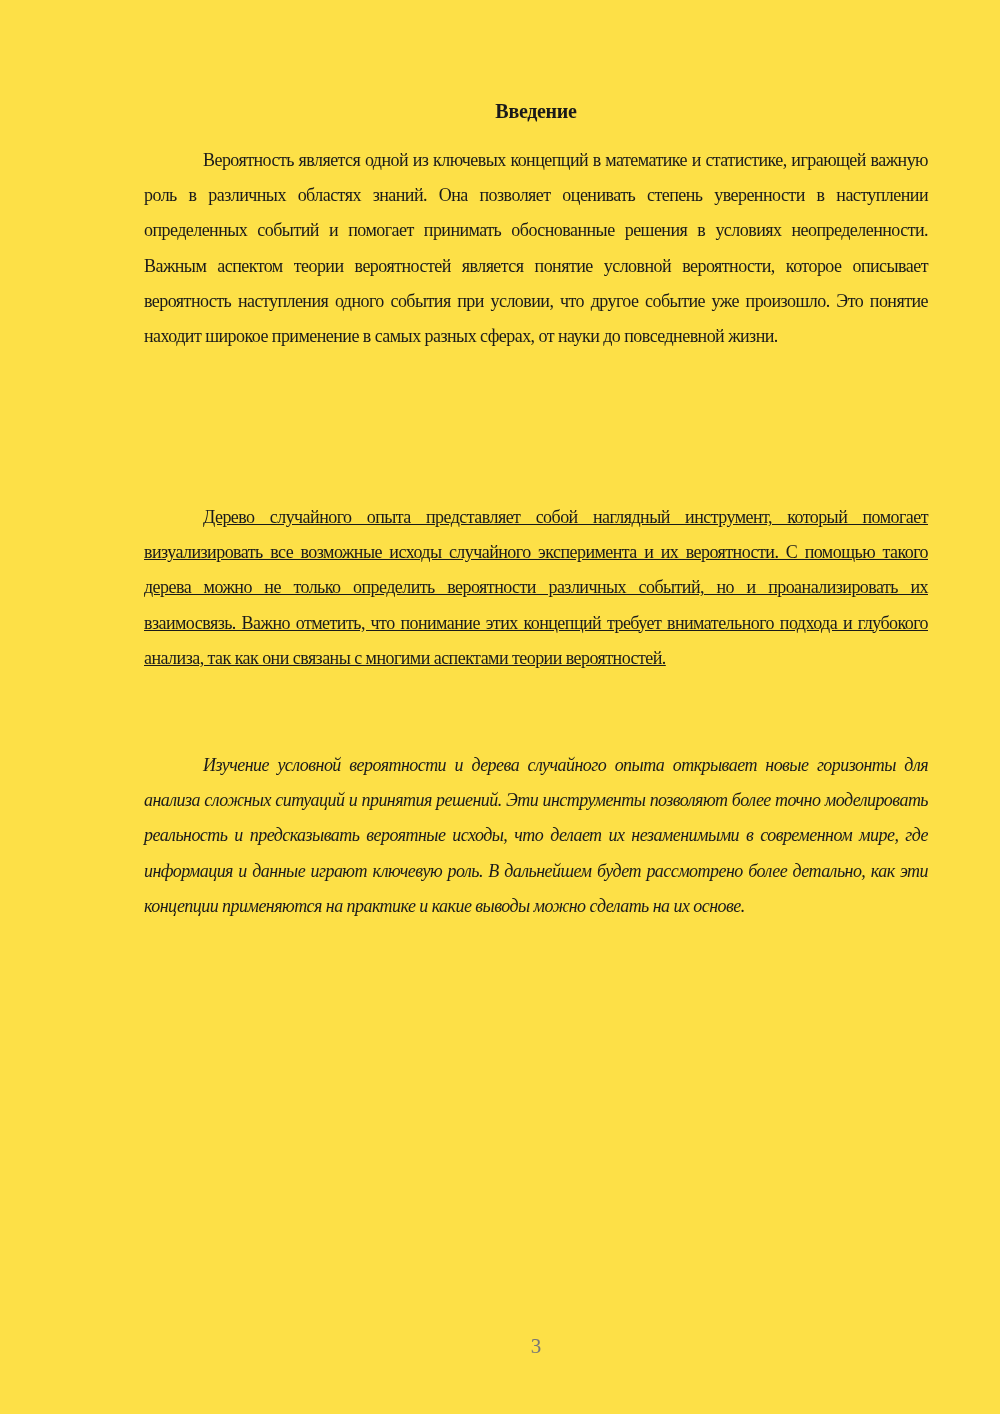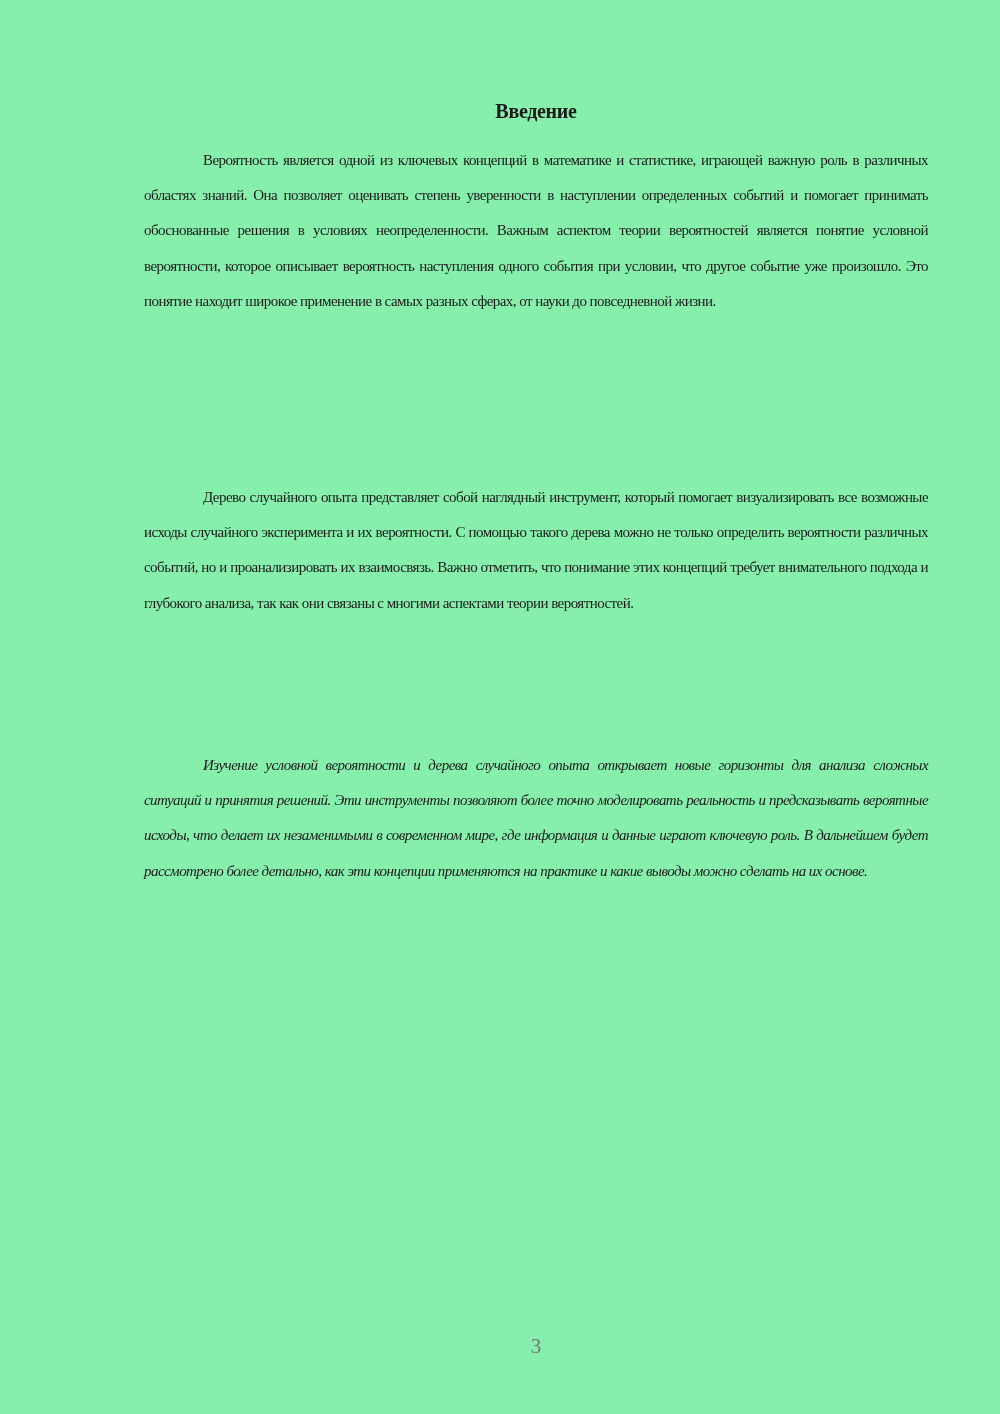--- a/index.html
+++ b/index.html
@@ -12,49 +12,49 @@
       height: 1414px;
       position: relative;
       overflow: hidden;
       font-family: "Liberation Serif", "DejaVu Serif", serif;
       color: #1a1a1a;
     }
     .page {
       position: absolute;
       left: 0; top: 0;
       width: 1000px; height: 1414px;
-      background: #86efac;
+      background: #fde047;
     }
     .title {
       position: absolute;
       top: 97px;
       left: 0;
       width: 1072px;
       text-align: center;
       font-weight: bold;
       font-size: 20px;
       line-height: 28px;
       letter-spacing: -0.3px;
     }
     .body-text {
       position: absolute;
       left: 144px;
       width: 784px;
-      font-size: 15px;
+      font-size: 18px;
       line-height: 35.2px;
       text-align: justify;
       letter-spacing: -0.55px;
       word-spacing: 0px;
     }
     .para {
       margin: 0;
       text-indent: 59px;
     }
     .p1 { top: 143px; }
-    .p2 { top: 480px; }
+    .p2 { top: 500px; text-decoration: underline; }
     .p3 { top: 748px; font-style: italic; }
     .page-number {
       position: absolute;
       top: 1333px;
       left: 0;
       width: 1072px;
       text-align: center;
       font-size: 21px;
       line-height: 26px;
       color: #777777;

